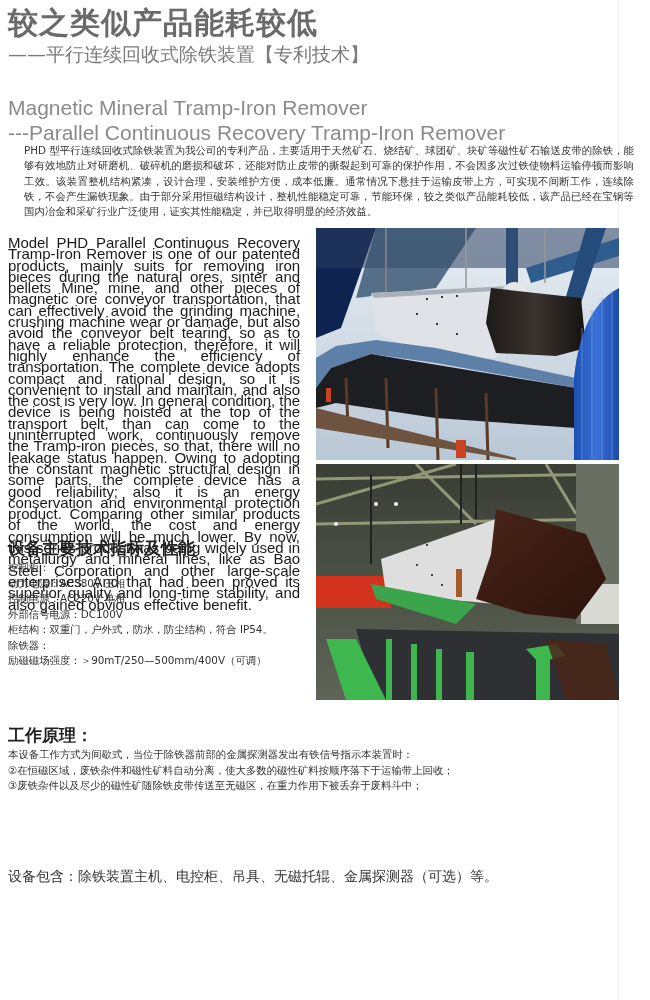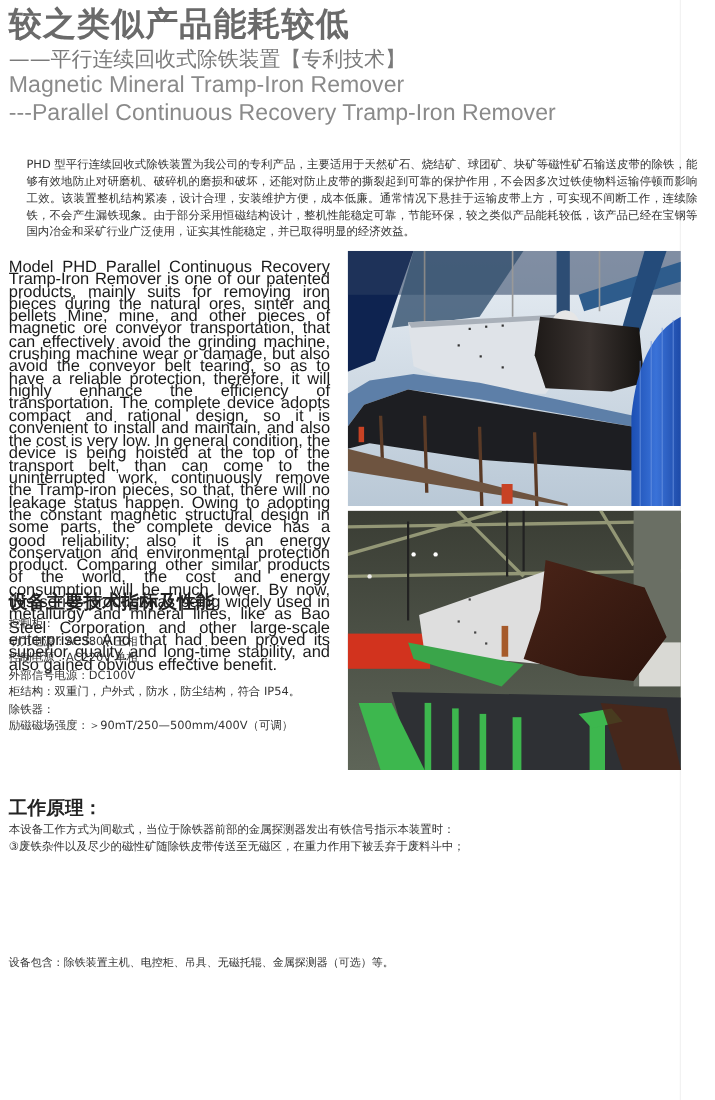--- a/index.html
+++ b/index.html
@@ -17,21 +17,21 @@
       font-size: 30px; font-weight: bold; color: #6a6a6a; letter-spacing: 1px;
       line-height: 34px; white-space: nowrap;
     }
     .subtitle-cn {
       position: absolute; left: 8px; top: 42px;
       font-size: 19px; color: #7a7a7a; line-height: 24px; white-space: nowrap;
     }
     .subtitle-en1, .subtitle-en2 {
       position: absolute; left: 8px;
       font-family: "Liberation Sans", sans-serif;
-      font-size: 21px; color: #8a8a8a; line-height: 24px; white-space: nowrap;
+      font-size: 21px; color: #8a8a8a; line-height: 24px; white-space: nowrap; margin-top: 30px;
     }
     .subtitle-en1 { top: 66px; }
     .subtitle-en2 { top: 91px; }
 
     .intro-cn {
       position: absolute; left: 8px; top: 127px; width: 610px;
       font-size: 10.4px; line-height: 15.3px; color: #333;
       text-align: justify;
     }
     .intro-en {
@@ -65,21 +65,21 @@
     .principle-list {
       position: absolute; left: 8px; top: 747px; width: 610px;
       margin: 0; padding: 0; list-style: none;
     }
     .principle-list li {
       font-size: 10.4px; line-height: 15.6px; color: #333;
     }
 
     .includes {
       position: absolute; left: 8px; top: 869px; width: 610px;
-      font-size: 10px; line-height: 14px; color: #333; white-space: nowrap;
+      font-size: 14px; line-height: 14px; color: #333; white-space: nowrap;
     }
   </style>
 </head>
 <body>
 
 <div class="edge-line"></div>
 
 <h1 class="title" style="margin:0">较之类似产品能耗较低</h1>
 <div class="subtitle-cn">——平行连续回收式除铁装置【专利技术】</div>
 <div class="subtitle-en1">Magnetic Mineral Tramp-Iron Remover</div>
@@ -226,16 +226,17 @@
   <li>控制电源：AC220V 单相</li>
   <li>外部信号电源：DC100V</li>
   <li>柜结构：双重门，户外式，防水，防尘结构，符合 IP54。</li>
   <li>除铁器：</li>
   <li>励磁磁场强度：＞90mT/250—500mm/400V（可调）</li>
 </ul>
 
 <h2 class="section-title principle-title" style="margin:0">工作原理：</h2>
 <ul class="principle-list">
   <li>本设备工作方式为间歇式，当位于除铁器前部的金属探测器发出有铁信号指示本装置时：</li>
+  <li>②在恒磁区域，废铁杂件和磁性矿料自动分离，使大多数的磁性矿料按顺序落下于运输带上回收；</li>
   <li>③废铁杂件以及尽少的磁性矿随除铁皮带传送至无磁区，在重力作用下被丢弃于废料斗中；</li>
 </ul>
 
 <div class="includes">设备包含：除铁装置主机、电控柜、吊具、无磁托辊、金属探测器（可选）等。</div>
 
 </body></html>

